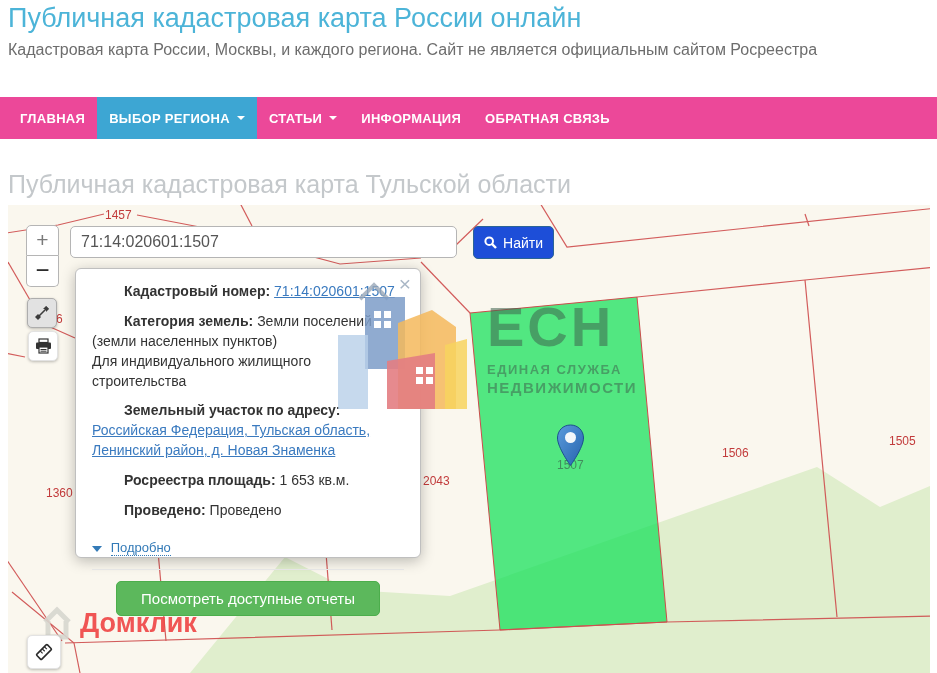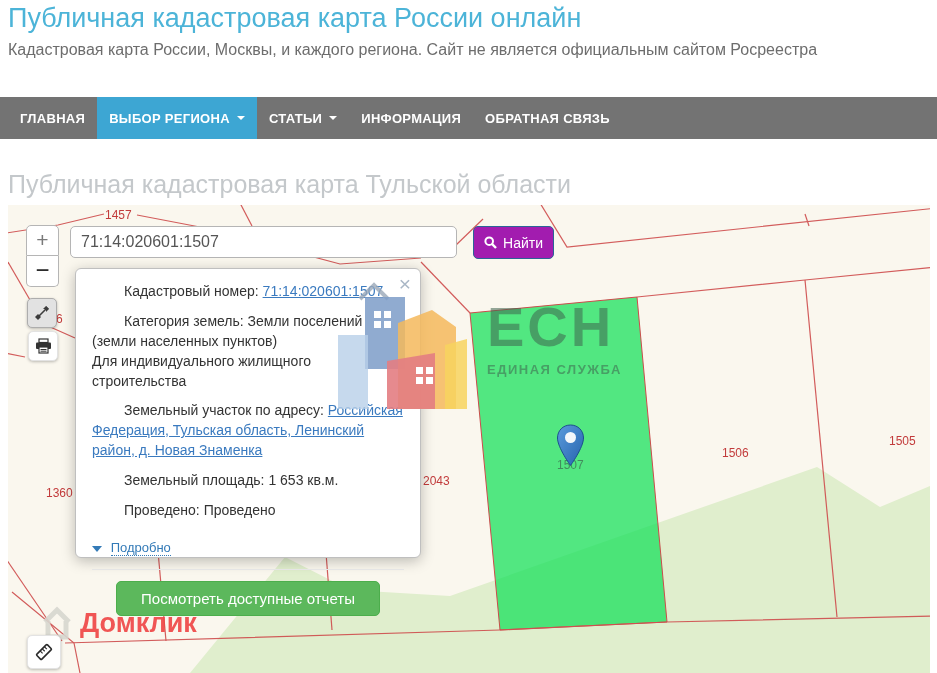--- a/index.html
+++ b/index.html
@@ -4,21 +4,21 @@
 <style>
   html,body{margin:0;padding:0;background:#fff;font-family:"Liberation Sans","DejaVu Sans",sans-serif;}
   body{width:937px;height:673px;overflow:hidden;position:relative;}
 
   
   .site-header{padding:4px 8px 0 8px;}
   .site-title{color:#4cb4d8;font-size:27px;font-weight:500;line-height:1.1;margin:0;}
   .site-subtitle{color:#6d6d6d;font-size:16px;margin-top:7px;}
 
   
-  .navbar{position:absolute;top:97px;left:0;width:937px;height:42px;background:#737373;display:flex;align-items:stretch;padding-left:8px;box-sizing:border-box;}
+  .navbar{position:absolute;top:97px;left:0;width:937px;height:42px;background:#ec4899;display:flex;align-items:stretch;padding-left:8px;box-sizing:border-box;}
   .nav-item{display:flex;align-items:center;padding:0 12px;color:#fff;font-size:13px;font-weight:700;letter-spacing:.3px;cursor:pointer;white-space:nowrap;}
   .nav-item.active{background:#3da6d3;}
   .caret{display:inline-block;width:0;height:0;border-left:4px solid transparent;border-right:4px solid transparent;border-top:4px solid #fff;margin-left:7px;}
 
   
   .page-heading{position:absolute;top:170px;left:8px;font-size:25px;color:#c4c8cb;font-weight:500;}
 
   
   .map{position:absolute;left:8px;top:205px;width:922px;height:468px;background:#faf7ee;overflow:hidden;}
   .map svg.basemap{position:absolute;left:0;top:0;z-index:1;}
@@ -43,27 +43,27 @@
   .zoom-btn{width:33px;height:31px;background:#fff;border:1px solid #b5b5b5;box-sizing:border-box;color:#7a7a7a;font-size:21px;line-height:28px;text-align:center;cursor:pointer;}
   .zoom-btn.in{border-radius:5px 5px 0 0;}
   .zoom-btn.out{border-radius:0 0 5px 5px;border-top:none;font-size:24px;color:#222;}
   .sq-btn{position:absolute;z-index:4;width:30px;height:30px;border-radius:5px;display:flex;align-items:center;justify-content:center;cursor:pointer;box-shadow:0 1px 3px rgba(0,0,0,.25);box-sizing:border-box;}
   .btn-expand{left:19px;top:93px;background:#e2e2e2;border:1px solid #adadad;}
   .btn-print{left:20px;top:126px;background:#fff;border:1px solid #e3e3e3;}
   .btn-measure{left:19px;top:430px;width:34px;height:34px;background:#fff;border:1px solid #e3e3e3;}
 
   
   .search-input{position:absolute;left:62px;top:21px;width:387px;height:32px;z-index:4;border:1px solid #b5b5b5;border-radius:5px;box-sizing:border-box;padding:0 10px;font-size:16px;color:#555;font-family:"Liberation Sans",sans-serif;background:#fff;}
-  .search-btn{position:absolute;left:465px;top:21px;width:81px;height:33px;z-index:4;background:#a21caf;border:1px solid #2a6496;border-radius:5px;color:#fff;font-size:14px;display:flex;align-items:center;justify-content:center;gap:6px;cursor:pointer;box-sizing:border-box;}
+  .search-btn{position:absolute;left:465px;top:21px;width:81px;height:33px;z-index:4;background:#1d4ed8;border:1px solid #2a6496;border-radius:5px;color:#fff;font-size:14px;display:flex;align-items:center;justify-content:center;gap:6px;cursor:pointer;box-sizing:border-box;}
 
   
   .popup{position:absolute;left:67px;top:63px;width:346px;height:290px;z-index:5;background:#fff;border:1px solid #bfbfbf;border-radius:6px;box-shadow:0 3px 14px rgba(0,0,0,.25);box-sizing:border-box;padding:13px 16px;font-size:14px;color:#333;line-height:1.42;}
   .popup .close{position:absolute;right:9px;top:4px;font-size:21px;color:#a9b7c6;cursor:pointer;line-height:1;}
   .popup p{margin:0 0 10px 0;}
-  .popup b{font-weight:400;padding-left:32px;}
+  .popup b{font-weight:700;padding-left:32px;}
   .popup a{color:#3a7abf;text-decoration:underline;cursor:pointer;}
   .details-row{color:#337ab7;font-size:13px;margin-top:18px;}
   .details-caret{display:inline-block;width:0;height:0;border-left:5px solid transparent;border-right:5px solid transparent;border-top:6px solid #337ab7;margin-right:5px;}
   .details-link{color:#337ab7;border-bottom:1px dotted #337ab7;cursor:pointer;}
   .popup hr{border:none;border-top:1px solid #e5e5e5;margin:12px 0 11px 0;}
   .reports-btn{display:block;margin:0 auto;padding:8px 24px;background:#5cb85c;border:1px solid #4cae4c;border-radius:5px;color:#fff;font-size:15px;cursor:pointer;font-family:"Liberation Sans",sans-serif;}
 </style>
 </head>
 <body>
 
@@ -195,21 +195,21 @@
 
   <div class="popup">
     <span class="close">×</span>
     <p><b>Кадастровый номер:</b>
        <a>71:14:020601:1507</a></p>
     <p style="margin-bottom:0;"><b>Категория земель:</b>
        <span>Земли поселений (земли населенных пунктов)</span></p>
     <p>Для индивидуального жилищного строительства</p>
     <p><b>Земельный участок по адресу:</b>
        <a>Российская Федерация, Тульская область, Ленинский район, д. Новая Знаменка</a></p>
-    <p><b>Земельный площадь:</b>
+    <p><b>Росреестра площадь:</b>
        <span>1 653 кв.м.</span></p>
     <p><b>Проведено:</b>
        <span>Проведено</span></p>
     <div class="details-row">
       <span class="details-caret"></span>
       <span class="details-link">Подробно</span>
     </div>
     <hr>
     <button class="reports-btn">Посмотреть доступные отчеты</button>
   </div>
@@ -231,15 +231,16 @@
           <rect x="90" y="86" width="7" height="7"></rect>
         <rect x="80" y="96" width="7" height="7"></rect>
           <rect x="90" y="96" width="7" height="7"></rect>
       </g>
     </svg>
   </div>
 
   <div class="wm-ecn-text">
     <div class="t1">ЕСН</div>
     <div class="t2">ЕДИНАЯ СЛУЖБА</div>
+    <div class="t3">НЕДВИЖИМОСТИ</div>
   </div>
 
 </div>
 
 </body></html>

